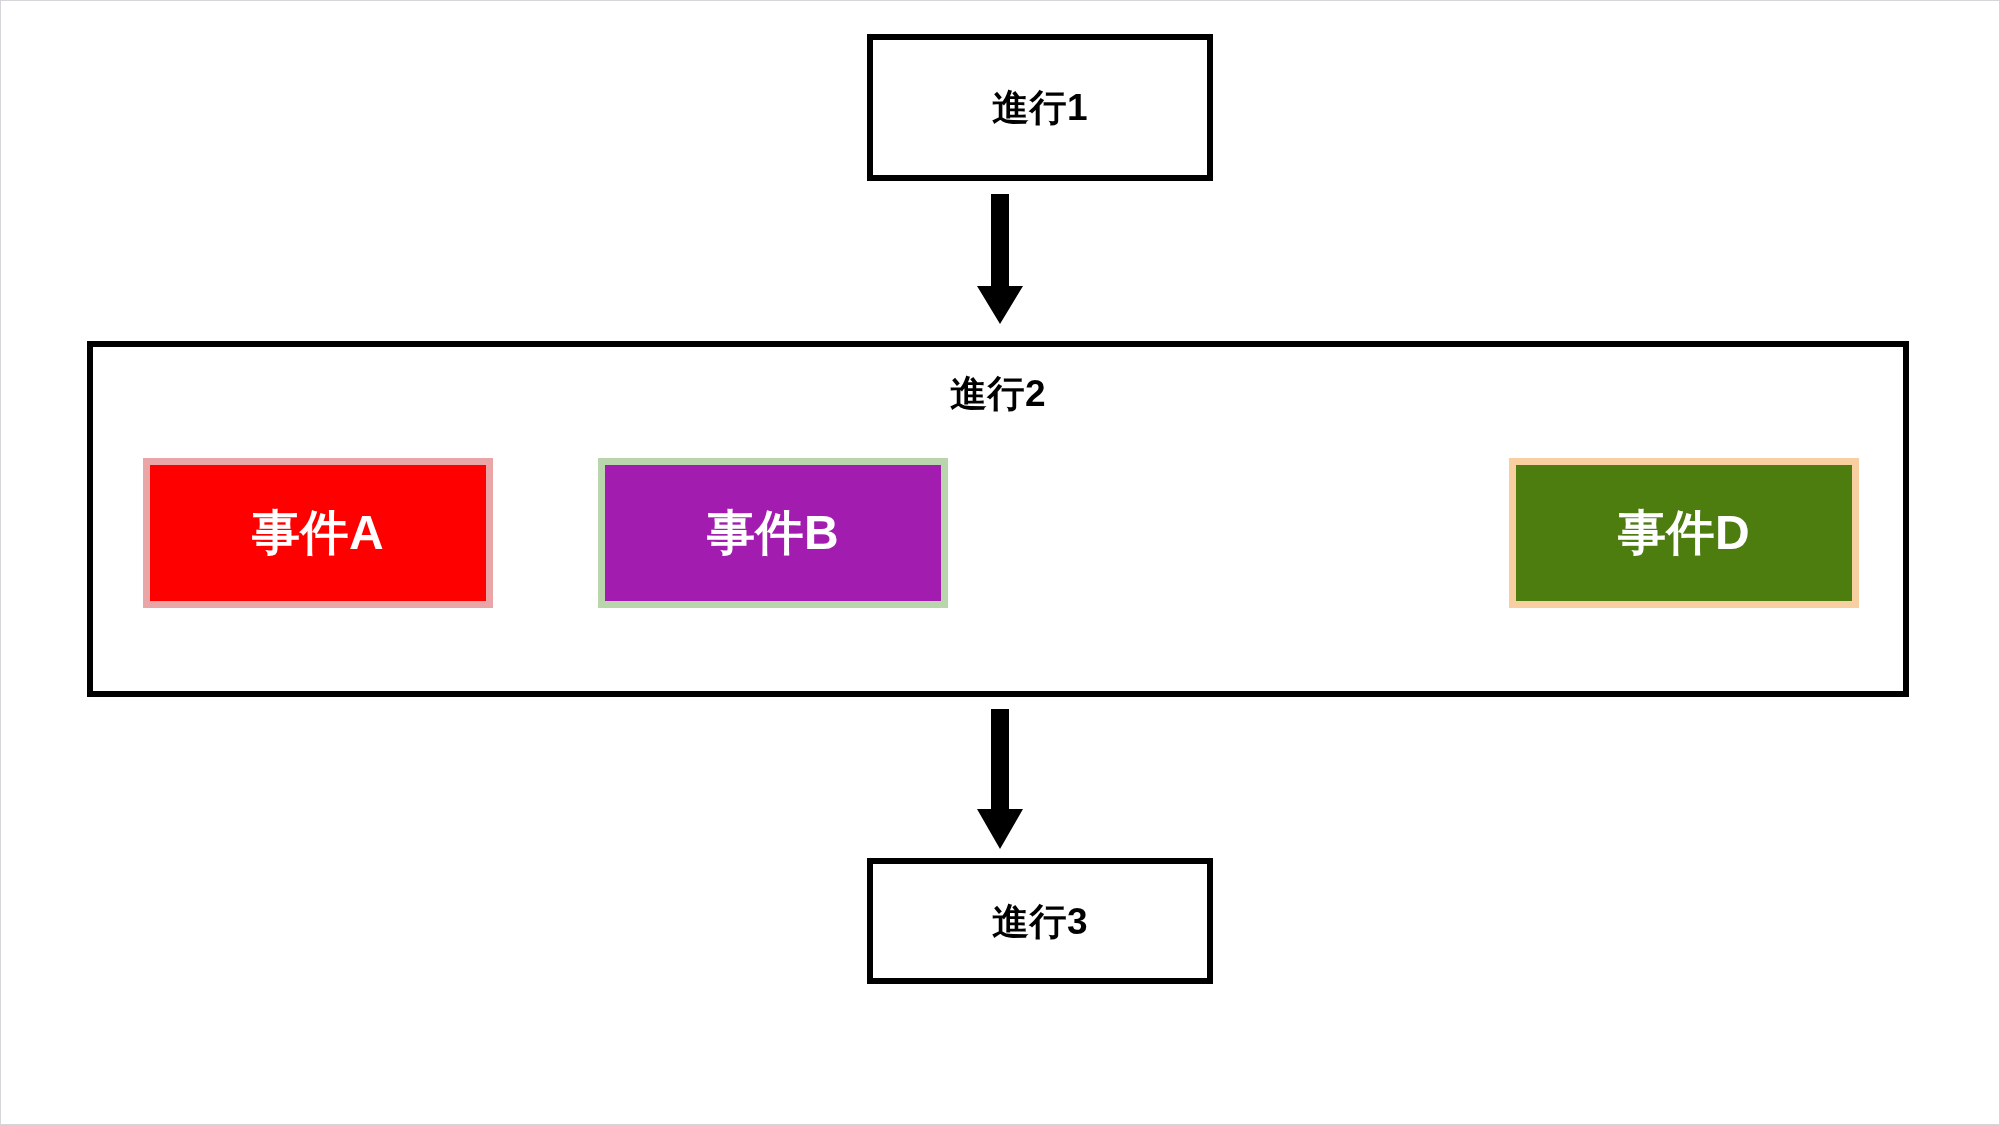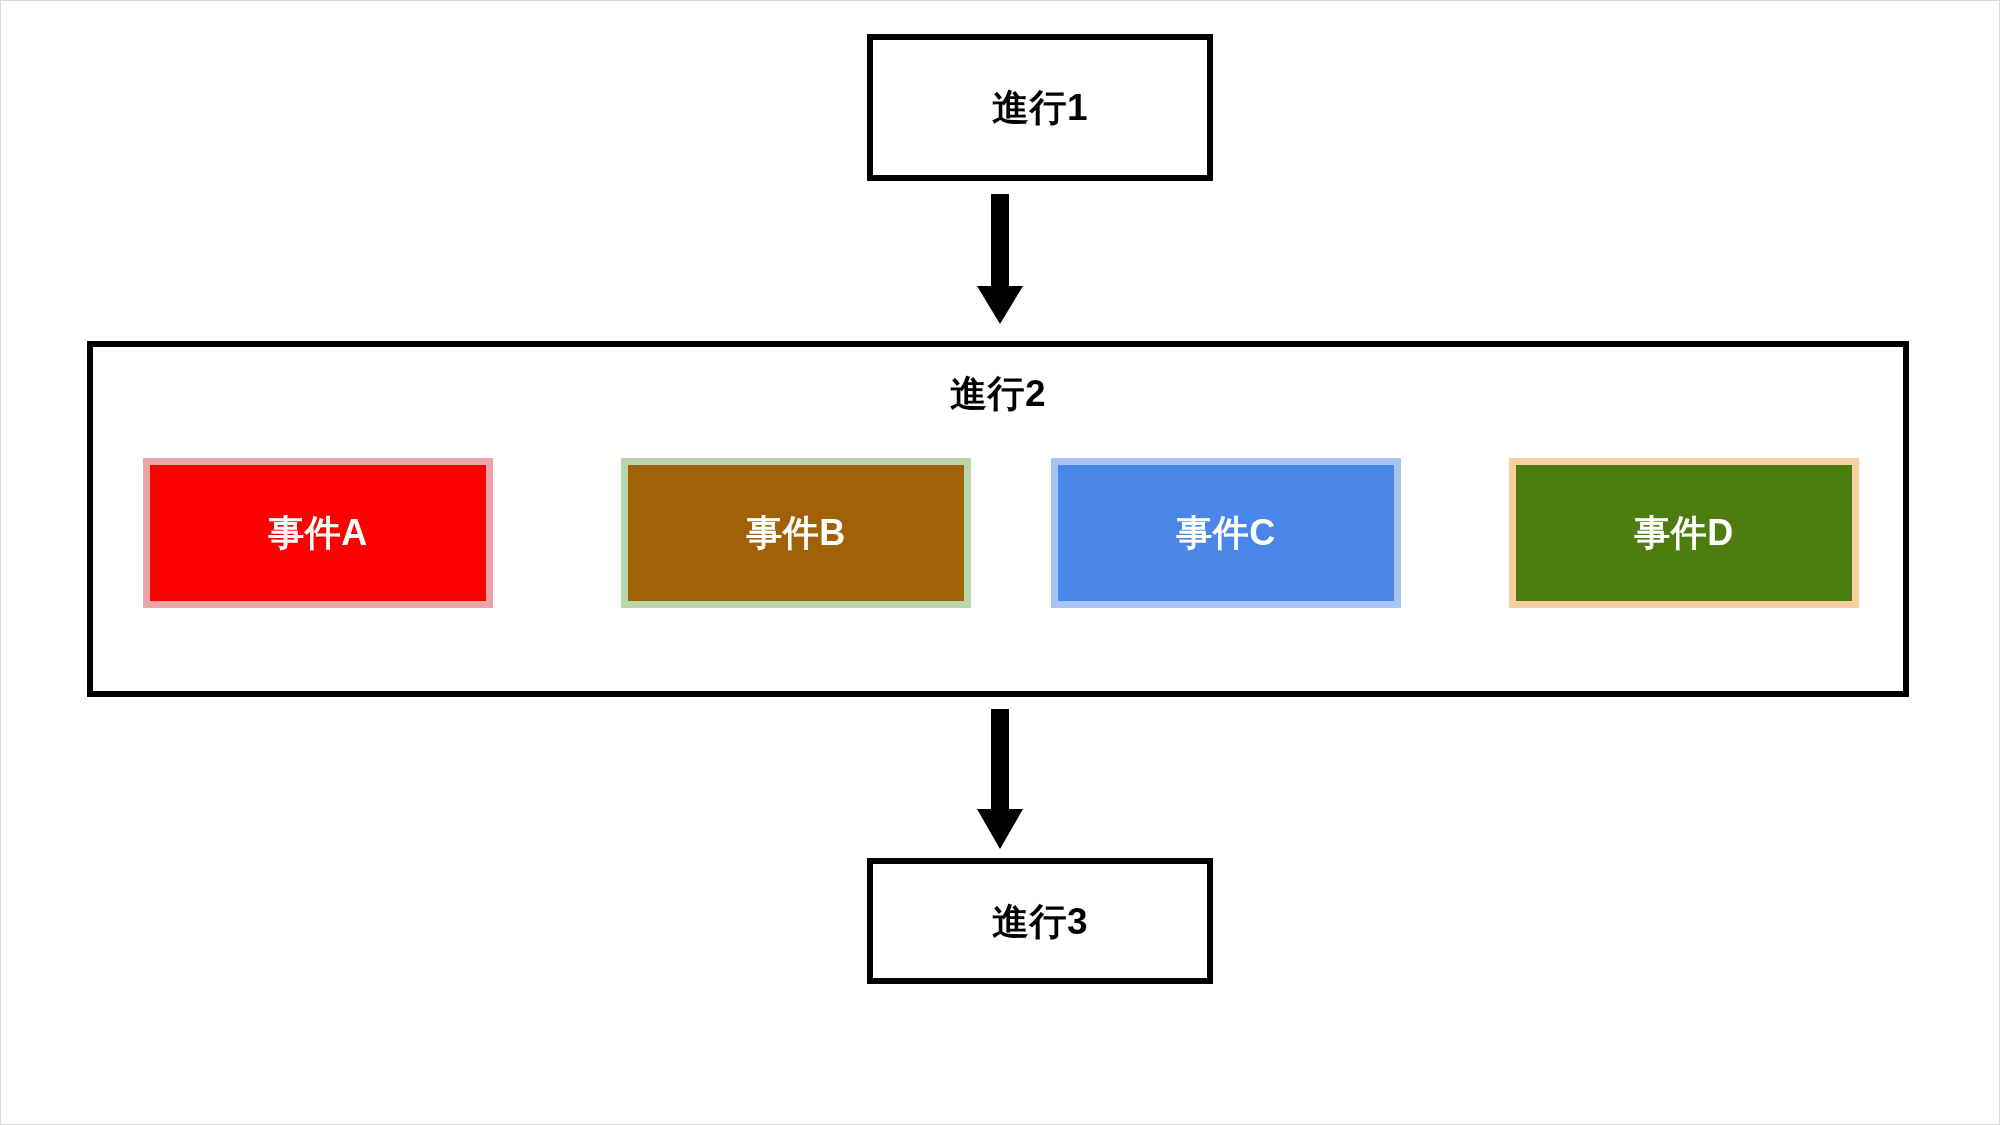--- a/index.html
+++ b/index.html
@@ -94,21 +94,21 @@
     width: 350px;
     height: 150px;
     box-sizing: border-box;
     border-style: solid;
     border-width: 7px;
     display: flex;
     align-items: center;
     justify-content: center;
   }
   .event-box .label {
-    font-size: 36px;
+    font-size: 48px;
     font-weight: bold;
     color: #ffffff;
     letter-spacing: 0.5px;
     line-height: 1;
     white-space: nowrap;
   }
   .event-box.pos-0 { left: 50px; }    
   .event-box.pos-1 { left: 505px; }   
   .event-box.pos-2 { left: 958px; }
   .event-box.pos-3 { left: 1416px; }
@@ -147,27 +147,24 @@
 
   <div id="process-middle">
     <span class="label">進行2</span>
 
     <div id="event-row">
 
       <div class="event-box pos-0" style="background:#ff0000;border-color:#eaa6a6;">
         <span class="label">事件A</span>
       </div>
 
-      <div class="event-box pos-1" style="background:#a16207;border-color:#b8d5ab;margin-left:23px;">
+      <div class="event-box pos-1" style="background:#a21caf;border-color:#b8d5ab;">
         <span class="label">事件B</span>
       </div>
 
-      <div class="event-box pos-2" style="background:#4a86e8;border-color:#a8c4f0;">
-        <span class="label">事件C</span>
-      </div>
 
       <div class="event-box pos-3" style="background:#4d7c0f;border-color:#f8cfa0;">
         <span class="label">事件D</span>
       </div>
 
     </div>
   </div>
 
   <div class="arrow" id="arrow-bottom">
     <svg viewBox="0 0 46 140" preserveAspectRatio="none" aria-hidden="true">

